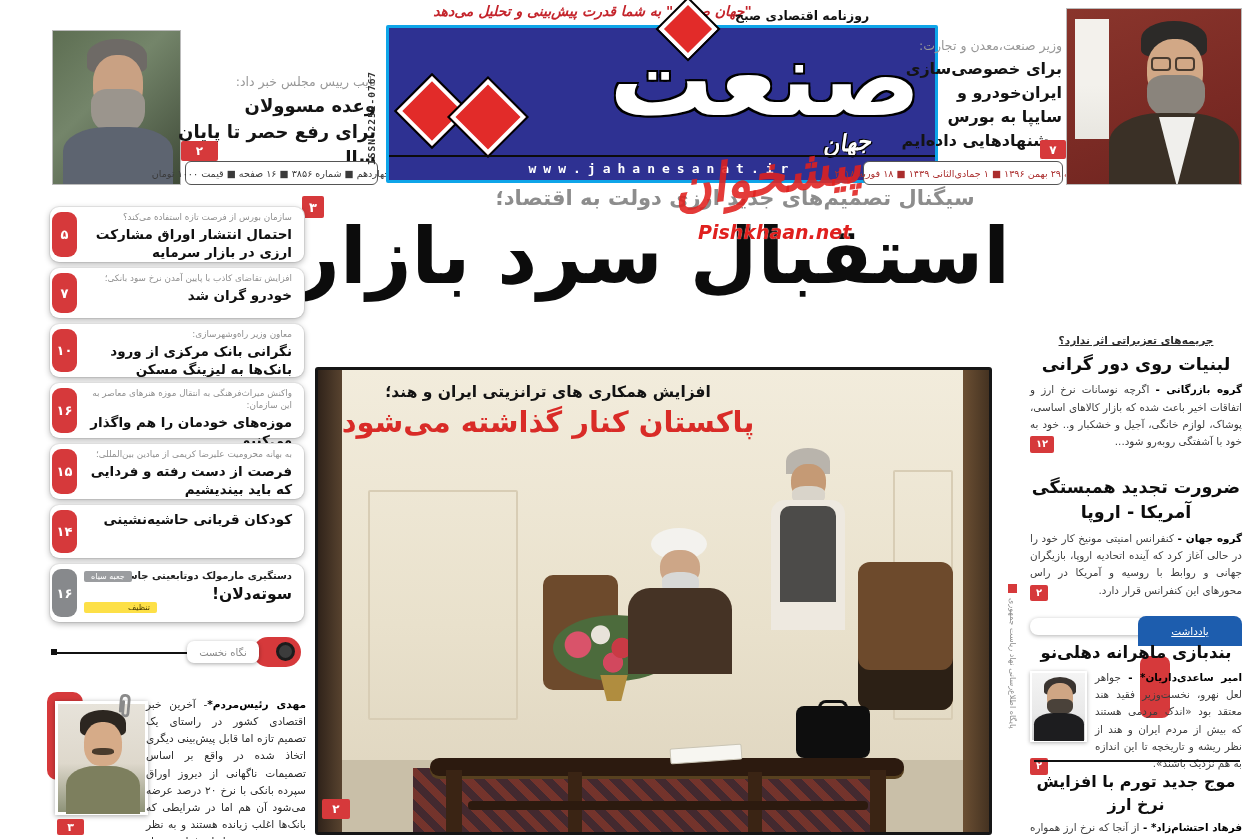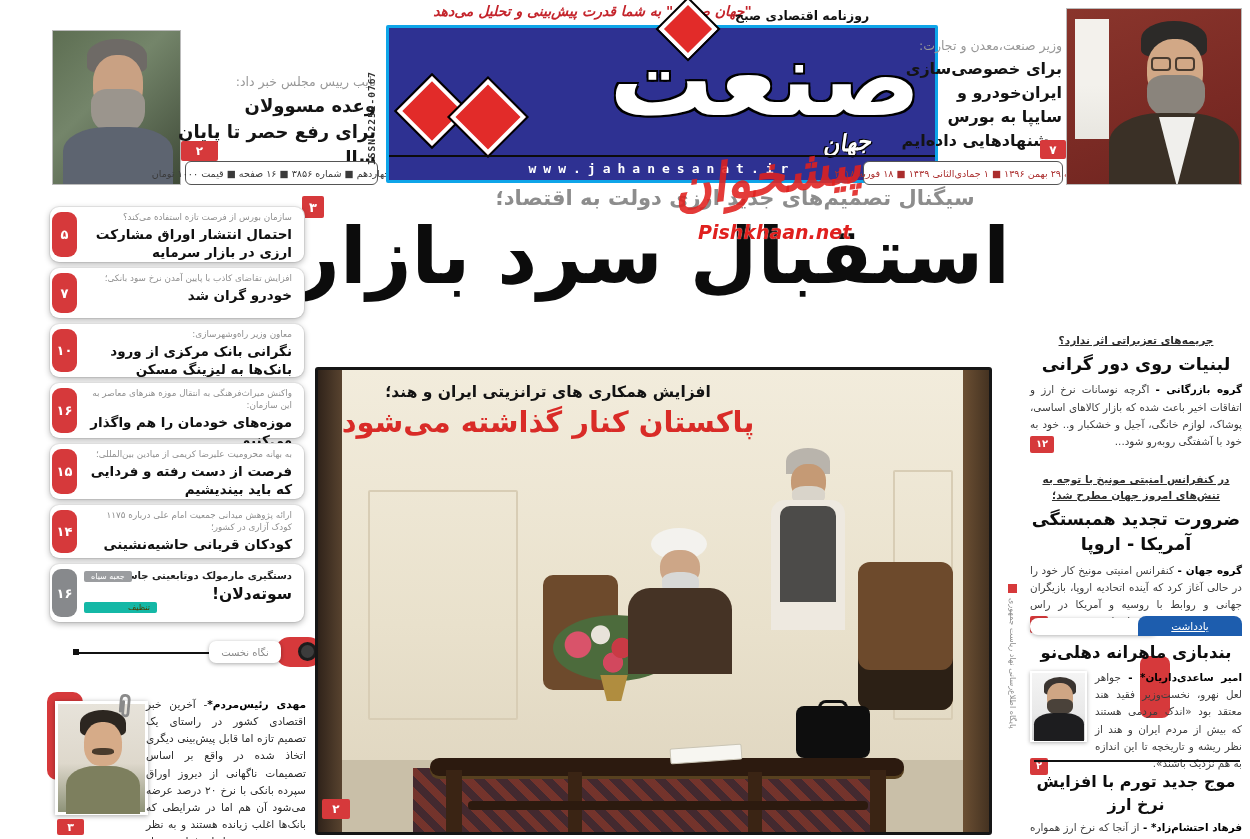--- a/index.html
+++ b/index.html
@@ -83,24 +83,24 @@
     box-shadow:0 2px 6px rgba(0,0,0,.3), 0 0 0 1px #eee; margin-bottom:6px;
     padding:5px 12px 4px 34px; direction:rtl; text-align:right; }
   .card .tab { position:absolute; left:2px; top:5px; bottom:5px; width:25px;
     background:#d6393b; border-radius:9px; color:#fff; font-weight:bold; font-size:13px;
     display:flex; align-items:center; justify-content:center; }
   .card .tab.gray { background:#87898c; }
   .card .ck { font-size:8.8px; color:#8f8f8f; line-height:1.35; margin-bottom:1px; }
   .card .ct { font-size:13.5px; font-weight:bold; color:#101010; line-height:1.35; }
   .badge { position:absolute; font-size:8px; padding:1px 7px; border-radius:2px; }
   .badge.gray { background:#9b9da0; color:#fff; left:34px; top:7px; }
-  .badge.yellow { background:#14b8a6; color:#4a3c00; left:34px; bottom:9px;padding-left:44px; }
-
-  
-  #divider { left:71px; top:637px; width:252px; height:34px; }
+  .badge.yellow { background:#fde047; color:#4a3c00; left:34px; bottom:9px;padding-left:44px; }
+
+  
+  #divider { left:49px; top:637px; width:252px; height:34px; }
   #divider .line { position:absolute; left:6px; right:62px; top:15px; height:2px; background:#111; }
   #divider .dot { position:absolute; left:2px; top:12px; width:6px; height:6px; background:#111; }
   #divider .lbl { position:absolute; right:42px; top:4px; width:72px; height:22px;
     background:#fff; border-radius:7px; box-shadow:0 1px 4px rgba(0,0,0,.35);
     font-size:10px; color:#8a8a8a; display:flex; align-items:center; justify-content:center; }
   #divider .redpill { position:absolute; right:0; top:0; width:48px; height:30px;
     background:#d6393b; border-radius:15px; }
   #divider .lens { position:absolute; right:6px; top:5px; width:19px; height:19px;
     background:#3c3c3c; border:3px solid #1c1c1c; border-radius:50%; }
 
@@ -138,21 +138,21 @@
     line-height:1.5;text-decoration:underline; }
   .rc-title { text-align:center; font-size:17.5px; font-weight:bold; color:#0d0d0d;
     line-height:1.45; margin:3px 0 4px; }
   .rc-body { text-align:justify; font-size:10.4px; color:#3d3d3d; line-height:1.66; }
   .rc-body b { color:#000; }
   .inbadge { display:inline-block; background:#d6393b; color:#fff; font-weight:bold;
     font-size:10px; border-radius:2px; padding:0 6px; float:left; margin-top:3px; }
   #note-head { left:1030px; top:616px; width:212px; height:20px; }
   #note-pill { position:absolute; left:0; top:2px; width:128px; height:17px;
     background:#fff; border-radius:8px; box-shadow:0 1px 4px rgba(0,0,0,.3); }
-  #note-tab { position:absolute; right:0; top:0; width:104px; height:20px;
+  #note-tab { position:absolute; right:0; top:0; width:104px; height:30px;
     background:#1d5dae; border-radius:8px 8px 0 0; color:#fff; font-size:10.5px;
     display:flex; align-items:center; justify-content:center;text-decoration:underline; }
   #note-photo-deco { left:1140px; top:656px; width:30px; height:62px;
     background:#d6393b; border-radius:8px; }
   #note-photo { float:left; margin:2px 8px 2px 0; width:57px; height:71px;
     background:linear-gradient(180deg,#f4f4f4 0%,#e9e9e9 60%,#cfcfcf 100%);
     border:2px solid #fff; box-shadow:0 1px 4px rgba(0,0,0,.3); position:relative; }
   #rc-div { left:1034px; top:760px; width:206px; height:2px; background:#111; }
 </style>
 </head>
@@ -234,21 +234,20 @@
       <div class="ck">واکنش میراث‌فرهنگی به انتقال موزه هنرهای معاصر به این سازمان:</div>
       <div class="ct">موزه‌های خودمان را هم واگذار می‌کنیم</div>
     </div>
     <div class="card" style="height:55px;">
       <div class="tab">۱۵</div>
       <div class="ck">به بهانه محرومیت علیرضا کریمی از میادین بین‌المللی؛</div>
       <div class="ct">فرصت از دست رفته و فردایی که باید بیندیشیم</div>
     </div>
     <div class="card" style="height:53px;">
       <div class="tab">۱۴</div>
-      <div class="ck">ارائه پژوهش میدانی جمعیت امام علی درباره ۱۱۷۵ کودک آزاری در کشور؛</div>
       <div class="ct">کودکان قربانی حاشیه‌نشینی</div>
     </div>
     <div class="card" style="height:58px;">
       <div class="tab gray">۱۶</div>
       <div class="badge gray">جعبه سیاه</div>
       <div class="badge yellow">تنظیف</div>
       <div class="ck" style="color:#222;font-weight:bold;font-size:10px;">دستگیری مارمولک دوتابعیتی جاسوس!</div>
       <div class="ct" style="font-size:15.5px;">سوته‌دلان!</div>
     </div>
   </div>
@@ -331,21 +330,20 @@
   <div class="abs rtl rc" style="top:333px;">
     <div class="rc-kicker">جریمه‌های تعزیراتی اثر ندارد؟</div>
     <div class="rc-title">لبنیات روی دور گرانی</div>
     <div class="rc-body">
       <b>گروه بازرگانی -</b><span> اگرچه نوسانات نرخ ارز و اتفاقات اخیر باعث شده که بازار کالاهای اساسی، پوشاک، لوازم خانگی، آجیل و خشکبار و.. خود به خود با آشفتگی روبه‌رو شود...</span>
       <span class="inbadge">۱۲</span>
     </div>
   </div>
 
   <div class="abs rtl rc" style="top:472px;">
-    <div class="rc-kicker">در کنفرانس امنیتی مونیخ با توجه به تنش‌های امروز جهان مطرح شد؛</div>
     <div class="rc-title">ضرورت تجدید همبستگی آمریکا - اروپا</div>
     <div class="rc-body">
       <b>گروه جهان -</b><span> کنفرانس امنیتی مونیخ کار خود را در حالی آغاز کرد که آینده اتحادیه اروپا، بازیگران جهانی و روابط با روسیه و آمریکا در راس محورهای این کنفرانس قرار دارد.</span>
       <span class="inbadge">۲</span>
     </div>
   </div>
 
   <div class="abs" id="note-head">
     <div id="note-pill"></div>
     <div id="note-tab">یادداشت</div>

